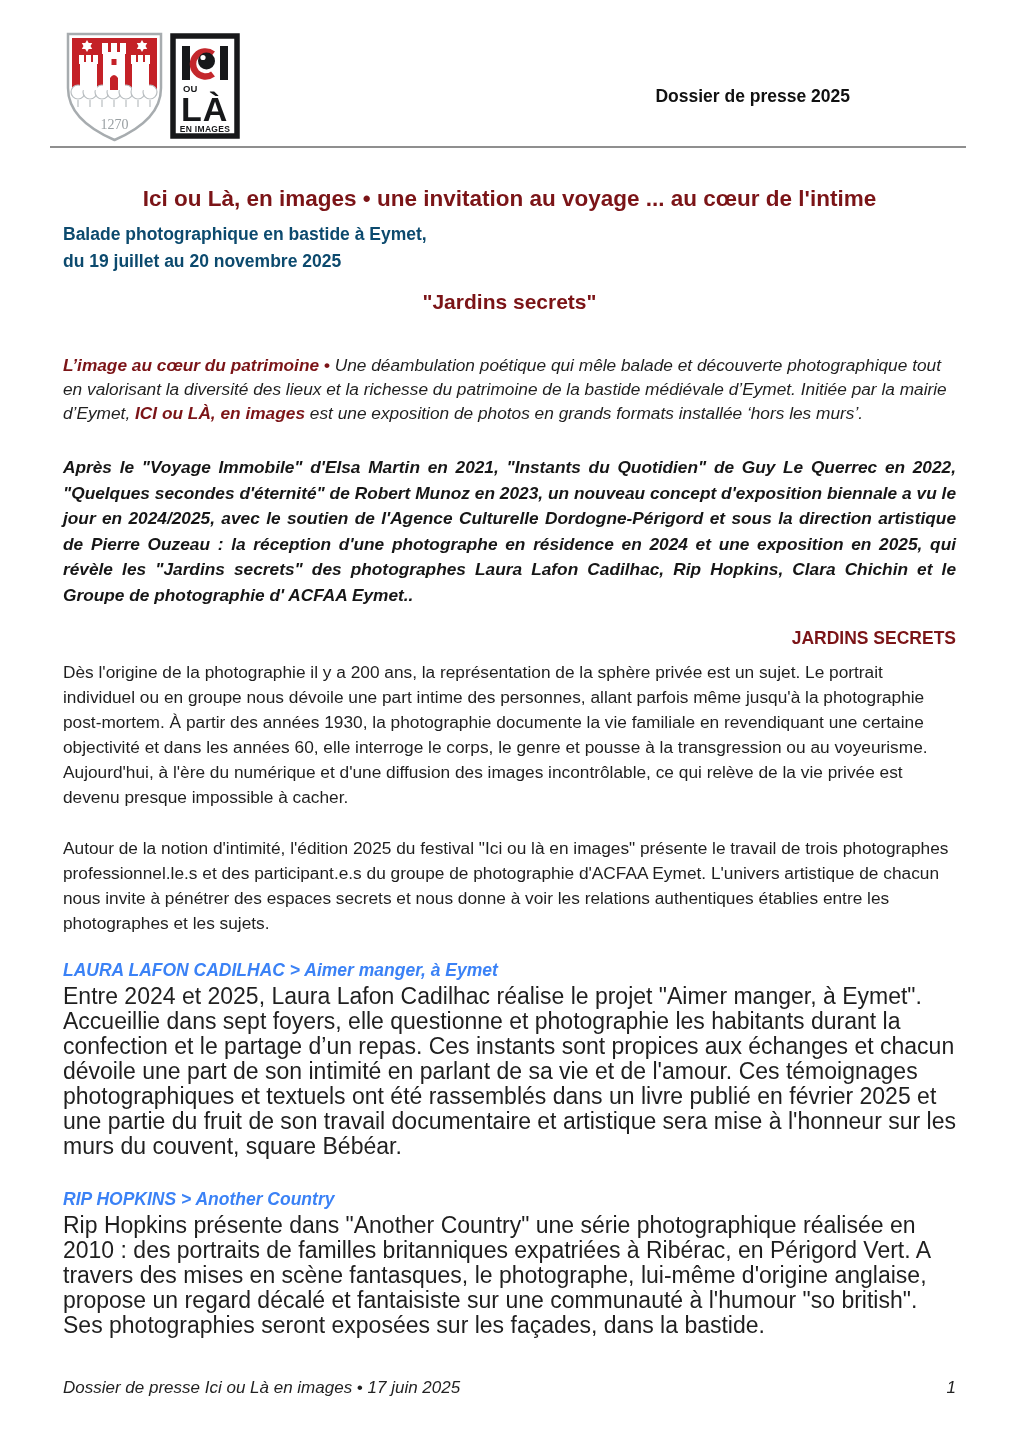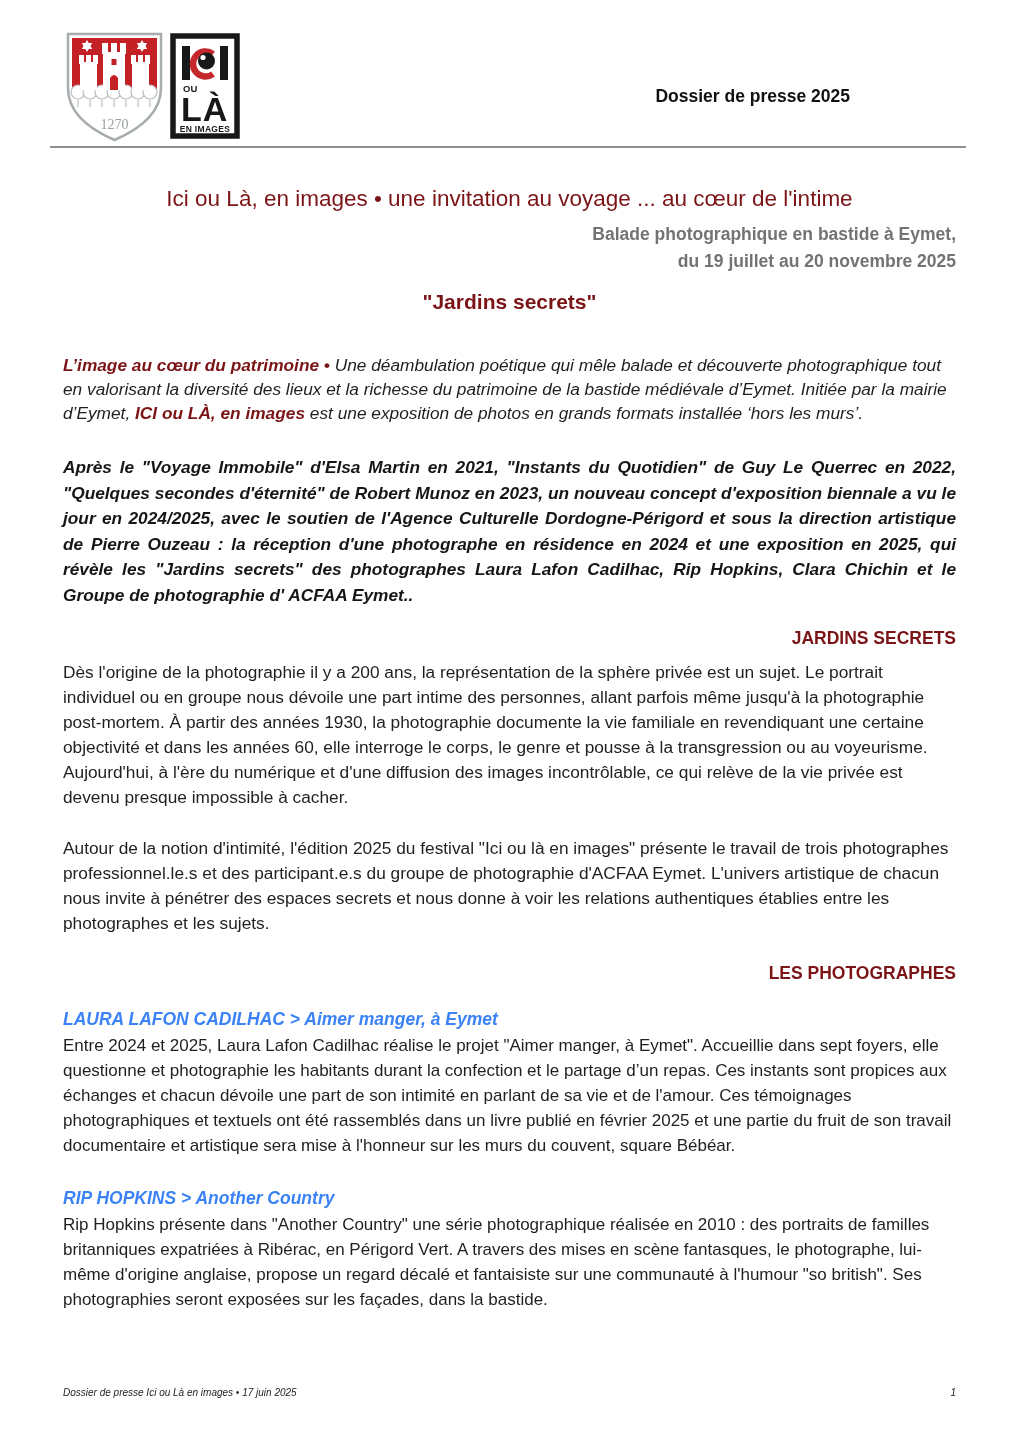--- a/index.html
+++ b/index.html
@@ -8,37 +8,37 @@
     background:#ffffff; overflow:hidden;
     font-family:"Liberation Sans", sans-serif; color:#1f1f1f;
   }
   
   .shield-logo { position:absolute; left:63px; top:29px; width:103px; height:116px; }
   .ici-logo    { position:absolute; left:170px; top:33px; width:70px;  height:106px; }
   .doc-label   { position:absolute; top:86px; right:168px; font-size:17.5px; font-weight:bold; color:#111; }
   .top-rule    { position:absolute; left:50px; right:52px; top:146px; border-top:2.5px solid #8f8f8f; }
   
   .content { position:absolute; left:63px; right:62px; top:185px; }
-  .main-title { margin:0; font-size:22.5px; font-weight:normal; color:#7b1417; text-align:center; line-height:28px; }
-  .subtitle   { margin:8px 0 0; font-size:17.5px; font-weight:bold; color:#737373; text-align:right; line-height:27px; }
+  .main-title { margin:0; font-size:22.5px; font-weight:bold; color:#7b1417; text-align:center; line-height:28px; }
+  .subtitle   { margin:8px 0 0; font-size:17.5px; font-weight:bold; color:#0c4a6e; text-align:left; line-height:27px; }
   .expo-title { margin:14px 0 0; font-size:21px; font-weight:bold; color:#7b1417; text-align:center; line-height:26px; }
   .intro { margin:38px 0 12px; font-size:17.3px; font-style:italic; line-height:24px; }
   .intro .accent { color:#7b1417; font-weight:bold; }
   .history { margin:30px 0 0; font-size:17.3px; font-weight:bold; font-style:italic; line-height:25.5px; text-align:justify; color:#161616; }
   .section-heading { margin:18px 0 0; padding-left:59px; font-size:17.5px; font-weight:bold; color:#7b1417; line-height:24px;text-align:right; }
   .section-heading.photographers { margin-top:25px; }
   .body-para { margin:10px 0 0; font-size:17.3px; line-height:25px; }
   .body-para.follow { margin-top:26px; }
   .entry-heading { margin:22px 0 0; font-size:17.5px; font-weight:bold; font-style:italic; color:#3b82f6; line-height:24px; }
   .entry-heading.second { margin-top:28px;font-style:italic; }
-  .entry-body { margin:2px 0 0; font-size:17px; line-height:25px; }
+  .entry-body { margin:2px 0 0; font-size:23px; line-height:25px; }
   
   .footer { position:absolute; left:63px; right:62px; bottom:42px;
             display:flex; justify-content:space-between; align-items:baseline;
-            font-size:10px; font-style:italic; color:#222; }
+            font-size:17px; font-style:italic; color:#222; }
 </style>
 </head>
 <body>
 
 <div class="page">
 
   <svg class="shield-logo" viewBox="0 0 103 114" aria-hidden="true">
     <path d="M5,4 H98 V58 Q98,90 51.5,110 Q5,90 5,58 Z" fill="#ffffff" stroke="#a7acaf" stroke-width="2.5"></path>
     <rect x="9" y="8" width="85" height="52" fill="#c42127"></rect>
     <g stroke="#b9bec1" stroke-width="1.2">
@@ -102,21 +102,20 @@
     <h2 class="expo-title">"Jardins secrets"</h2>
 
     <p class="intro"><span class="accent">L’image au cœur du patrimoine •</span><span> Une déambulation poétique qui mêle balade et découverte photographique tout en valorisant la diversité des lieux et la richesse du patrimoine de la bastide médiévale d’Eymet. Initiée par la mairie d’Eymet, </span><span class="accent">ICI ou LÀ, en images</span><span> est une exposition de photos en grands formats installée ‘hors les murs’.</span></p>
 
     <p class="history">Après le "Voyage Immobile" d'Elsa Martin en 2021, "Instants du Quotidien" de Guy Le Querrec en 2022, "Quelques secondes d'éternité" de Robert Munoz en 2023,  un nouveau concept d'exposition biennale a vu le jour en 2024/2025, avec le soutien de l'Agence Culturelle Dordogne-Périgord et sous la  direction artistique de Pierre Ouzeau : la réception d'une photographe en résidence en 2024 et une exposition en 2025, qui révèle les "Jardins secrets" des photographes Laura Lafon Cadilhac, Rip Hopkins, Clara Chichin et le Groupe de photographie d' ACFAA Eymet..</p>
 
     <h3 class="section-heading">JARDINS SECRETS</h3>
     <p class="body-para">Dès l'origine de la photographie il y a 200 ans, la représentation de la sphère privée est un sujet. Le portrait individuel ou en groupe nous dévoile une part intime des personnes, allant parfois même jusqu'à la photographie post-mortem. À partir des années 1930, la photographie documente la vie familiale en revendiquant une certaine objectivité et dans les années 60, elle interroge le corps, le genre et pousse à la transgression ou au voyeurisme. Aujourd'hui, à l'ère du numérique et d'une diffusion des images incontrôlable, ce qui relève de la vie privée est devenu presque impossible à cacher.</p>
     <p class="body-para follow">Autour de la notion d'intimité, l'édition 2025 du festival "Ici ou là en images" présente le travail de trois photographes professionnel.le.s et des participant.e.s du groupe de photographie d'ACFAA Eymet. L'univers artistique de chacun nous invite à pénétrer des espaces secrets et nous donne à voir les relations authentiques établies entre les photographes et les sujets.</p>
 
-    <h3 class="section-heading photographers">LES PHOTOGRAPHES</h3>
 
     <h4 class="entry-heading">LAURA LAFON CADILHAC &gt; Aimer manger, à Eymet</h4>
     <p class="entry-body">Entre 2024 et 2025, Laura Lafon Cadilhac réalise le projet "Aimer manger,  à Eymet". Accueillie dans sept foyers, elle questionne et photographie les habitants durant la confection et le partage d’un repas. Ces instants sont propices aux échanges et chacun dévoile une part de son intimité en parlant de sa vie et de l'amour. Ces témoignages photographiques et textuels ont été rassemblés dans un livre publié en février 2025 et une partie du fruit de son travail documentaire et artistique sera mise à l'honneur sur les murs du couvent, square Bébéar.</p>
 
     <h4 class="entry-heading second">RIP HOPKINS &gt; Another Country</h4>
     <p class="entry-body">Rip Hopkins présente dans "Another Country" une série photographique réalisée en 2010 : des portraits de familles britanniques expatriées à Ribérac, en Périgord Vert. A travers des mises en scène fantasques, le photographe, lui-même d'origine anglaise, propose un regard décalé et fantaisiste sur une communauté à l'humour "so british". Ses photographies seront exposées sur les façades, dans la bastide.</p>
 
   </div>
 
   <div class="footer">

